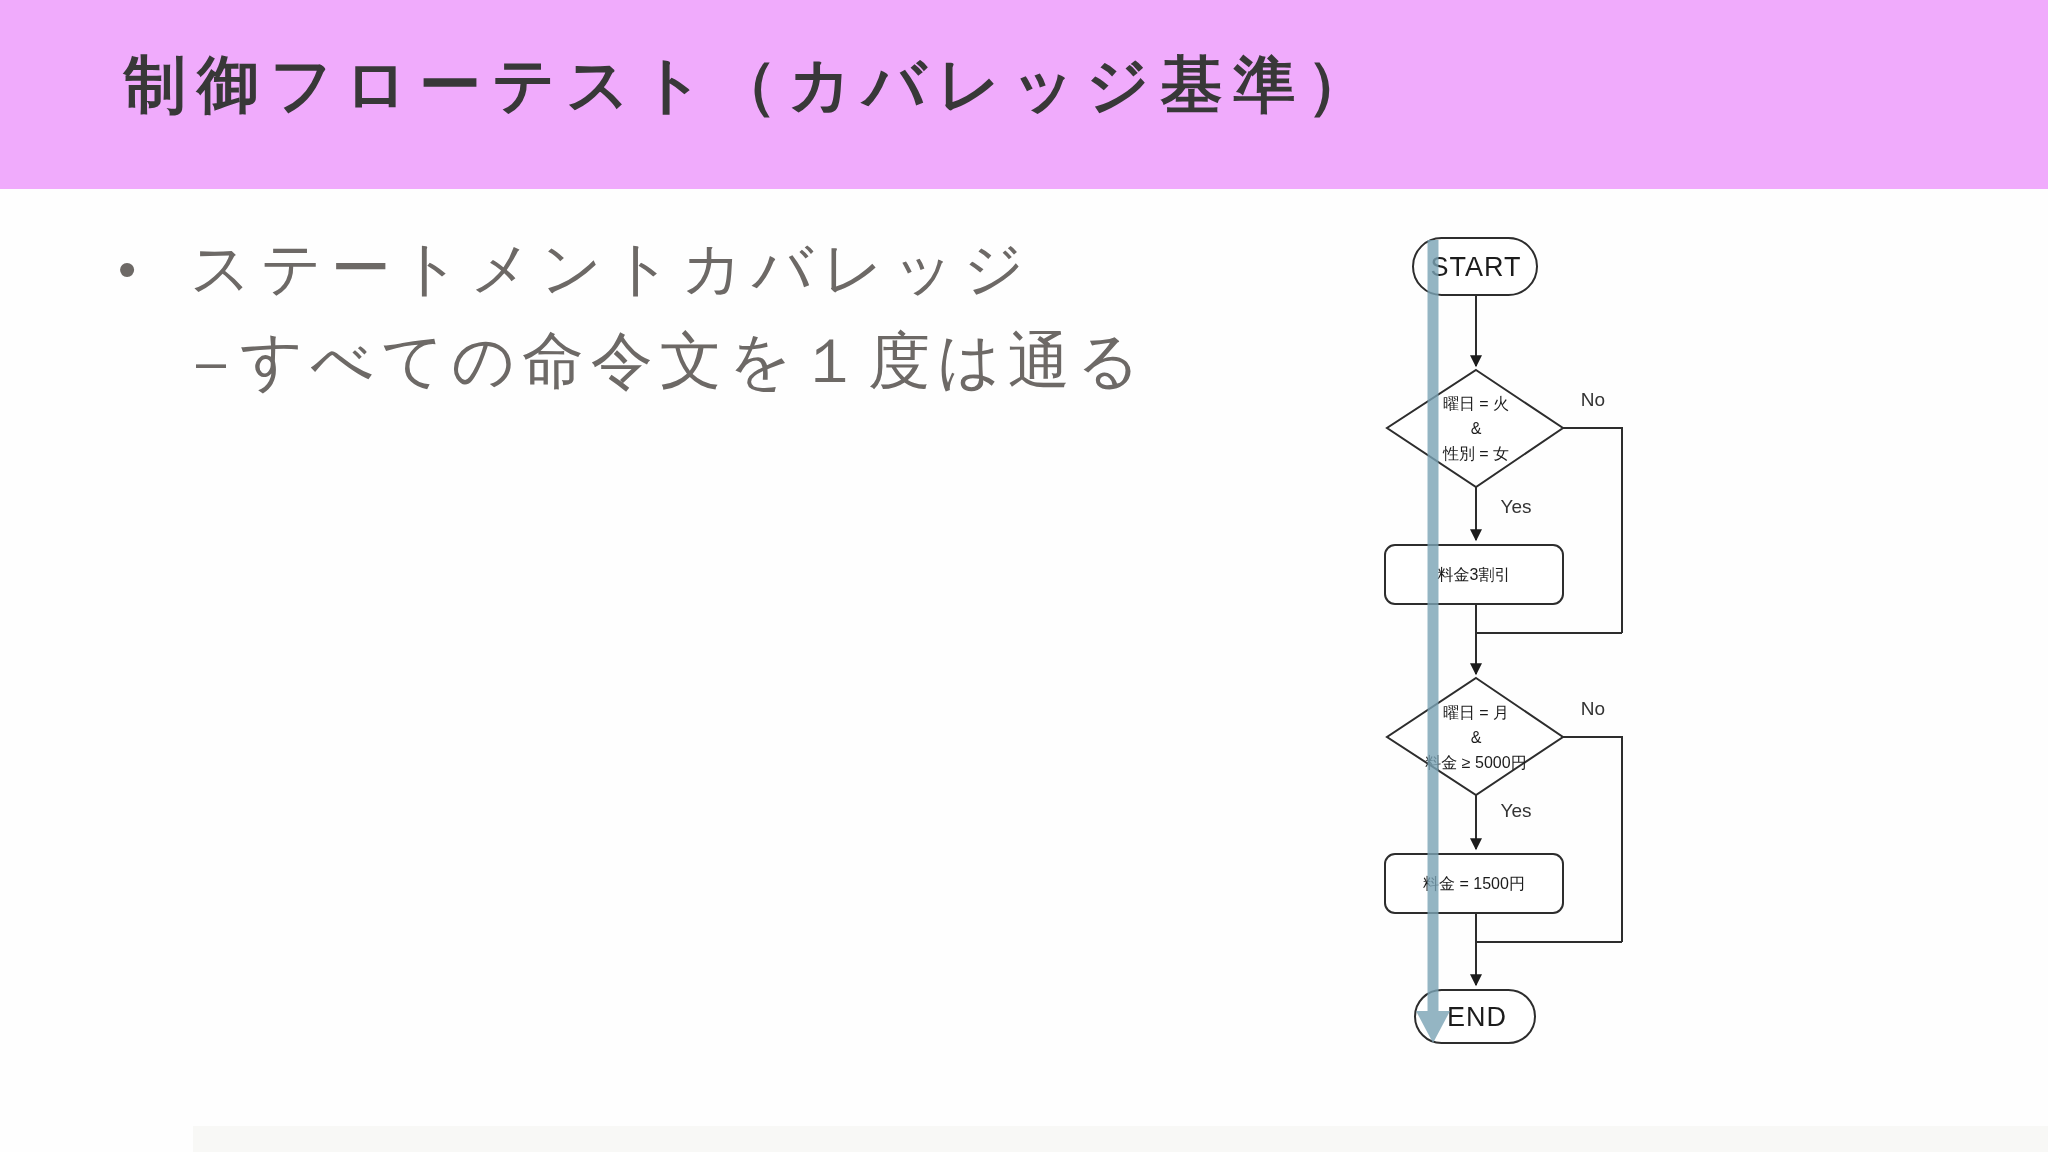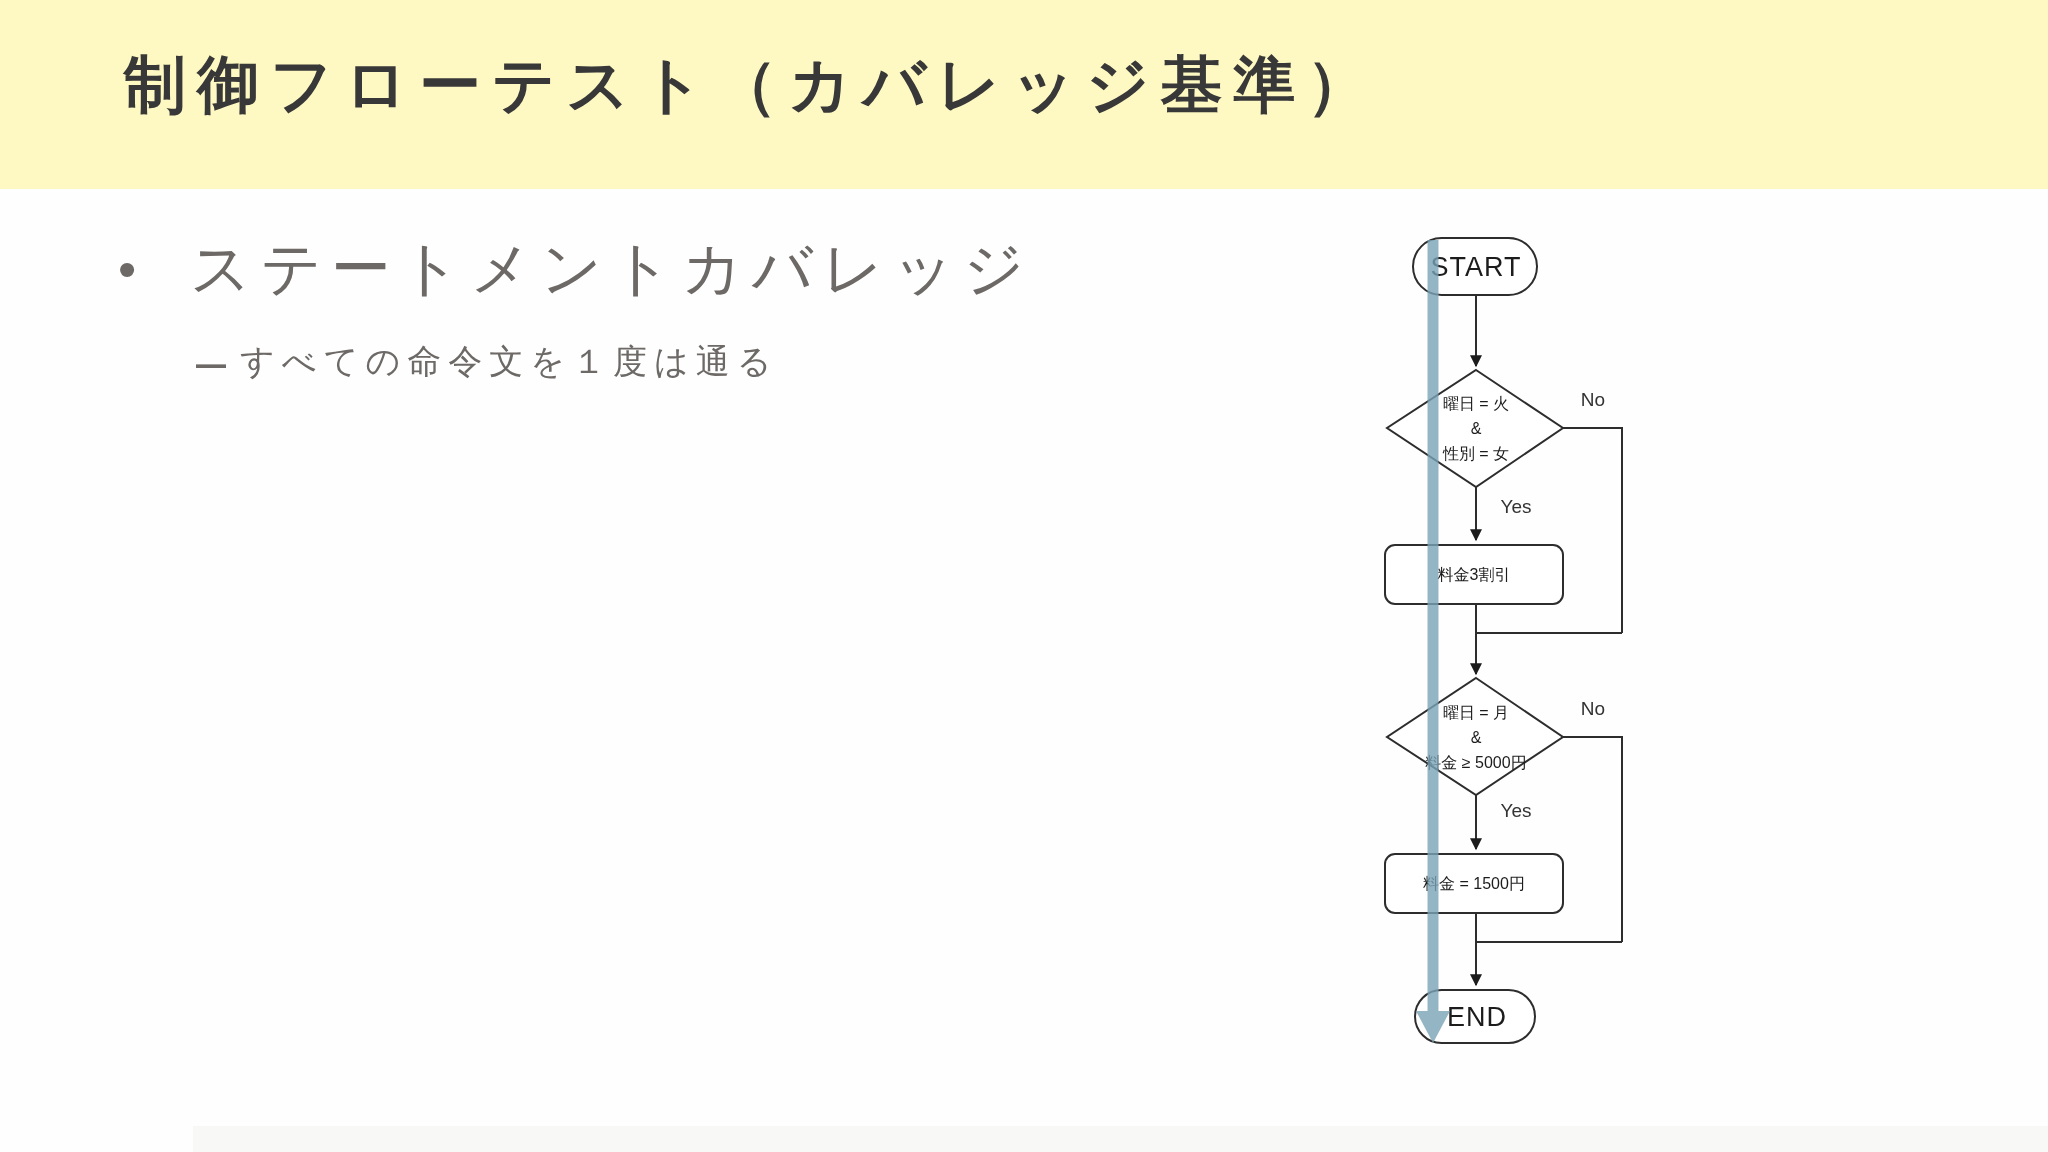--- a/index.html
+++ b/index.html
@@ -1,30 +1,30 @@
 <!DOCTYPE html>
 <html><head>
 <meta charset="utf-8">
 <style>
   html,body{margin:0;padding:0;}
   body{background:#ffffff;font-family:"Liberation Sans","DejaVu Sans",sans-serif;}
   .slide{position:relative;width:2048px;height:1152px;background:#fefefe;overflow:hidden;}
 
   
-  .titlebar{position:absolute;left:0;top:0;width:2048px;height:189px;background:#fef9c3;}
+  .titlebar{position:absolute;left:0;top:0;width:2048px;height:189px;background:#f0abfc;}
   .titlebar h1{position:absolute;left:124px;top:50px;margin:0;font-size:62px;line-height:70px;
     font-weight:700;letter-spacing:11px;color:#383838;white-space:nowrap;}
 
   
   .bullet-row{position:absolute;left:118px;top:236px;display:flex;align-items:flex-start;color:#6d6966;}
   .bullet-row .dot{font-size:52px;line-height:66px;width:72px;}
   .bullet-row .bullet-text{font-size:60px;line-height:66px;letter-spacing:9px;white-space:nowrap;}
   .sub-row{position:absolute;left:196px;top:330px;display:flex;align-items:flex-start;color:#6d6966;}
   .sub-row .dash{font-size:54px;line-height:62px;margin-right:14px;font-weight:400;}
-  .sub-row .sub-text{font-size:34px;line-height:62px;letter-spacing:7px;white-space:nowrap;text-align:right;}
+  .sub-row .sub-text{font-size:62px;line-height:62px;letter-spacing:7px;white-space:nowrap;text-align:right;}
 
   
   .flowchart{position:absolute;left:1370px;top:225px;width:300px;height:840px;}
   .flowchart text{font-family:"Liberation Sans","DejaVu Sans",sans-serif;fill:#1c1c1c;text-anchor:middle;}
   .flowchart .terminal{font-size:27px;letter-spacing:1px;}
   .flowchart .node-text{font-size:16px;}
   .flowchart .branch-label{font-size:19px;fill:#333333;}
 
   
   .footer-strip{position:absolute;left:193px;top:1126px;width:1855px;height:26px;background:#f8f8f6;}

